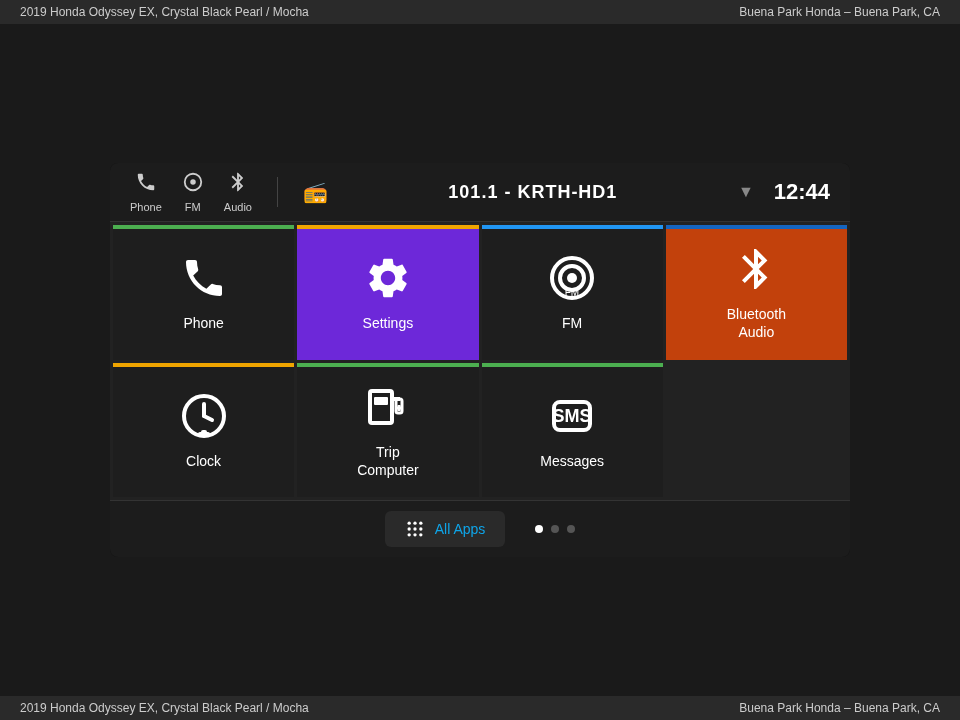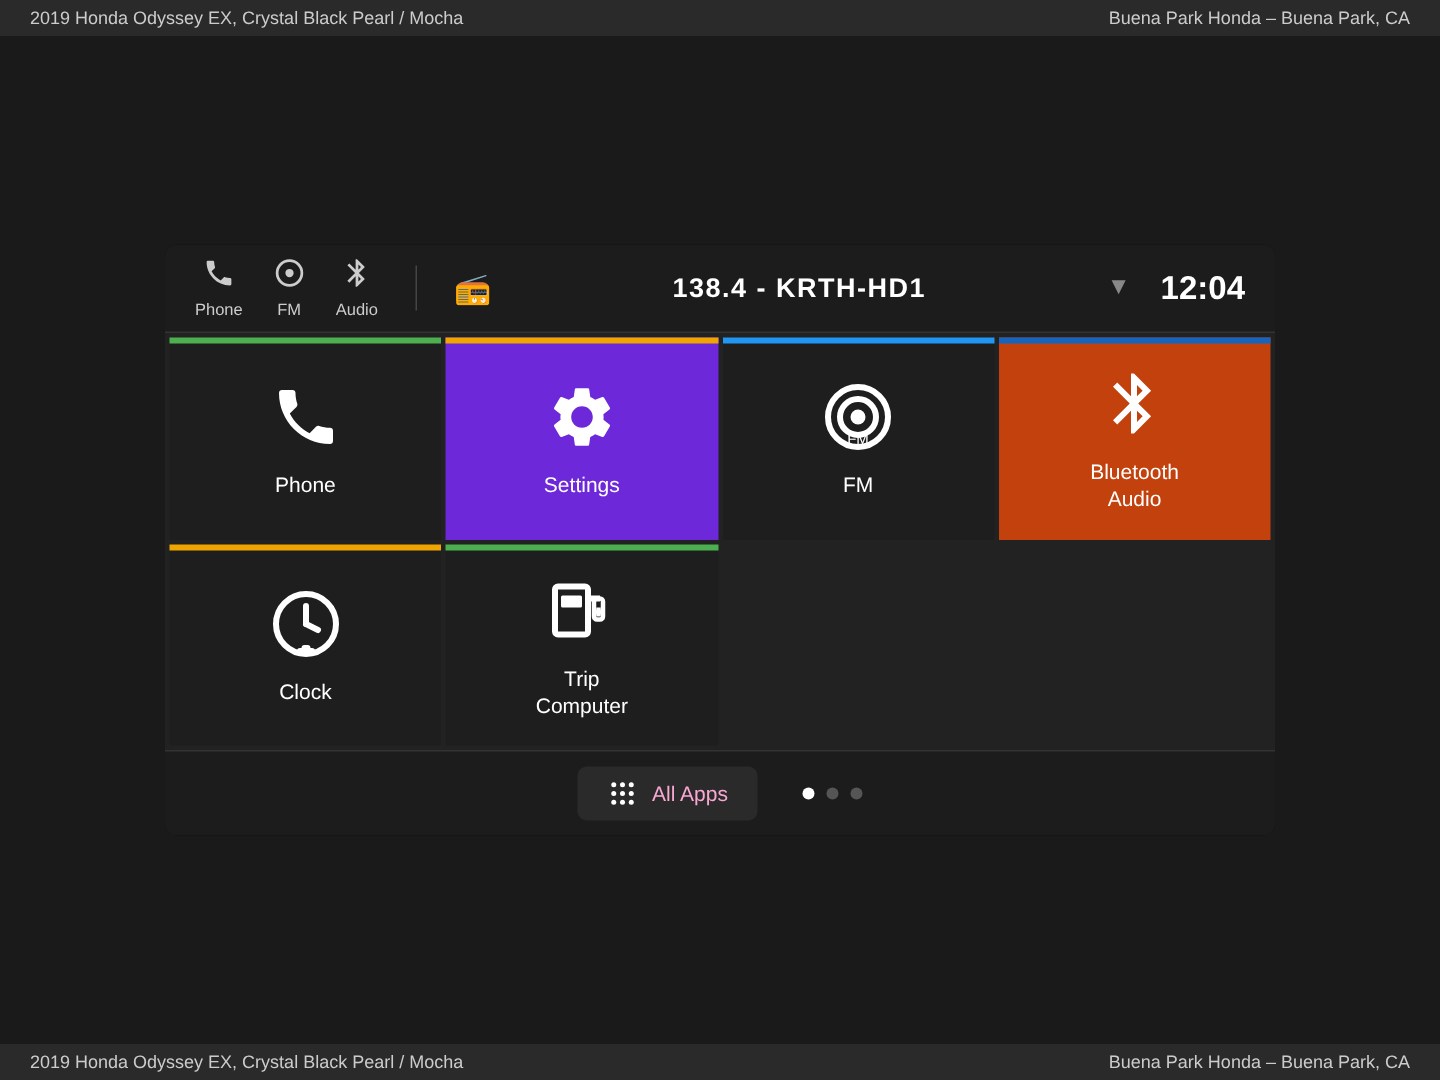--- a/index.html
+++ b/index.html
@@ -157,21 +157,21 @@
     }
 
     .all-apps-btn {
       display: flex;
       align-items: center;
       gap: 10px;
       background: #2a2a2a;
       border: none;
       border-radius: 6px;
       padding: 8px 20px;
-      color: #f9a8d4;
+      color: #0ea5e9;
       font-size: 14px;
       cursor: pointer;
     }
 
     .dots-container {
       display: flex;
       gap: 8px;
       align-items: center;
     }
 
@@ -232,23 +232,23 @@
         <span class="nav-icon">
           <svg width="22" height="22" viewBox="0 0 24 24" fill="#ccc">
             <path d="M17.71 7.71L12 2h-1v7.59L6.41 5 5 6.41 10.59 12 5 17.59 6.41 19 11 14.41V22h1l5.71-5.71-4.3-4.29 4.3-4.29zM13 5.83l1.88 1.88L13 9.59V5.83zm1.88 10.46L13 18.17v-3.76l1.88 1.88z"></path>
           </svg>
         </span>
         <span>Audio</span>
       </div>
       <div class="nav-divider"></div>
 
       <span style="color:#ccc; font-size:20px;">📻</span>
-      <div class="radio-info">138.4 - KRTH-HD1</div>
+      <div class="radio-info">101.1 - KRTH-HD1</div>
       <span style="color:#888; font-size:16px;">▼</span>
-      <div class="clock-display">12:04</div>
+      <div class="clock-display">12:44</div>
     </div>
 
     <div style="position:relative;">
       <div class="app-grid">
 
         <div class="app-tile tile-phone">
           <svg class="icon-svg" viewBox="0 0 24 24" fill="white">
             <path d="M6.6 10.8c1.4 2.8 3.8 5.1 6.6 6.6l2.2-2.2c.3-.3.7-.4 1-.2 1.1.4 2.3.6 3.6.6.6 0 1 .4 1 1V20c0 .6-.4 1-1 1-9.4 0-17-7.6-17-17 0-.6.4-1 1-1h3.5c.6 0 1 .4 1 1 0 1.3.2 2.5.6 3.6.1.3 0 .7-.2 1L6.6 10.8z"></path>
           </svg>
           <span class="app-label">Phone</span>
@@ -301,20 +301,27 @@
             <line x1="14" y1="8" x2="18" y2="8" stroke="white" stroke-width="2"></line>
             <rect x="16" y="8" width="3" height="7" rx="1" stroke="white" stroke-width="1.5" fill="none"></rect>
 
             <line x1="17.5" y1="11" x2="17.5" y2="14" stroke="white" stroke-width="1.5"></line>
             <line x1="16" y1="12.5" x2="19" y2="12.5" stroke="white" stroke-width="1.5"></line>
           </svg>
           <span class="app-label" style="white-space:pre-line; text-align:center;">Trip
 Computer</span>
         </div>
 
+        <div class="app-tile tile-messages">
+          <svg class="icon-svg" viewBox="0 0 24 24" fill="white">
+            <rect x="3" y="5" width="18" height="14" rx="3" stroke="white" stroke-width="2" fill="none"></rect>
+            <text x="12" y="15" text-anchor="middle" font-size="9" fill="white" font-weight="bold">SMS</text>
+          </svg>
+          <span class="app-label">Messages</span>
+        </div>
 
       </div>
 
     </div>
 
     <div class="bottom-bar">
       <button class="all-apps-btn">
         <svg width="20" height="20" viewBox="0 0 24 24" fill="white">
           <circle cx="5" cy="5" r="2" fill="white"></circle>
           <circle cx="12" cy="5" r="2" fill="white"></circle>

